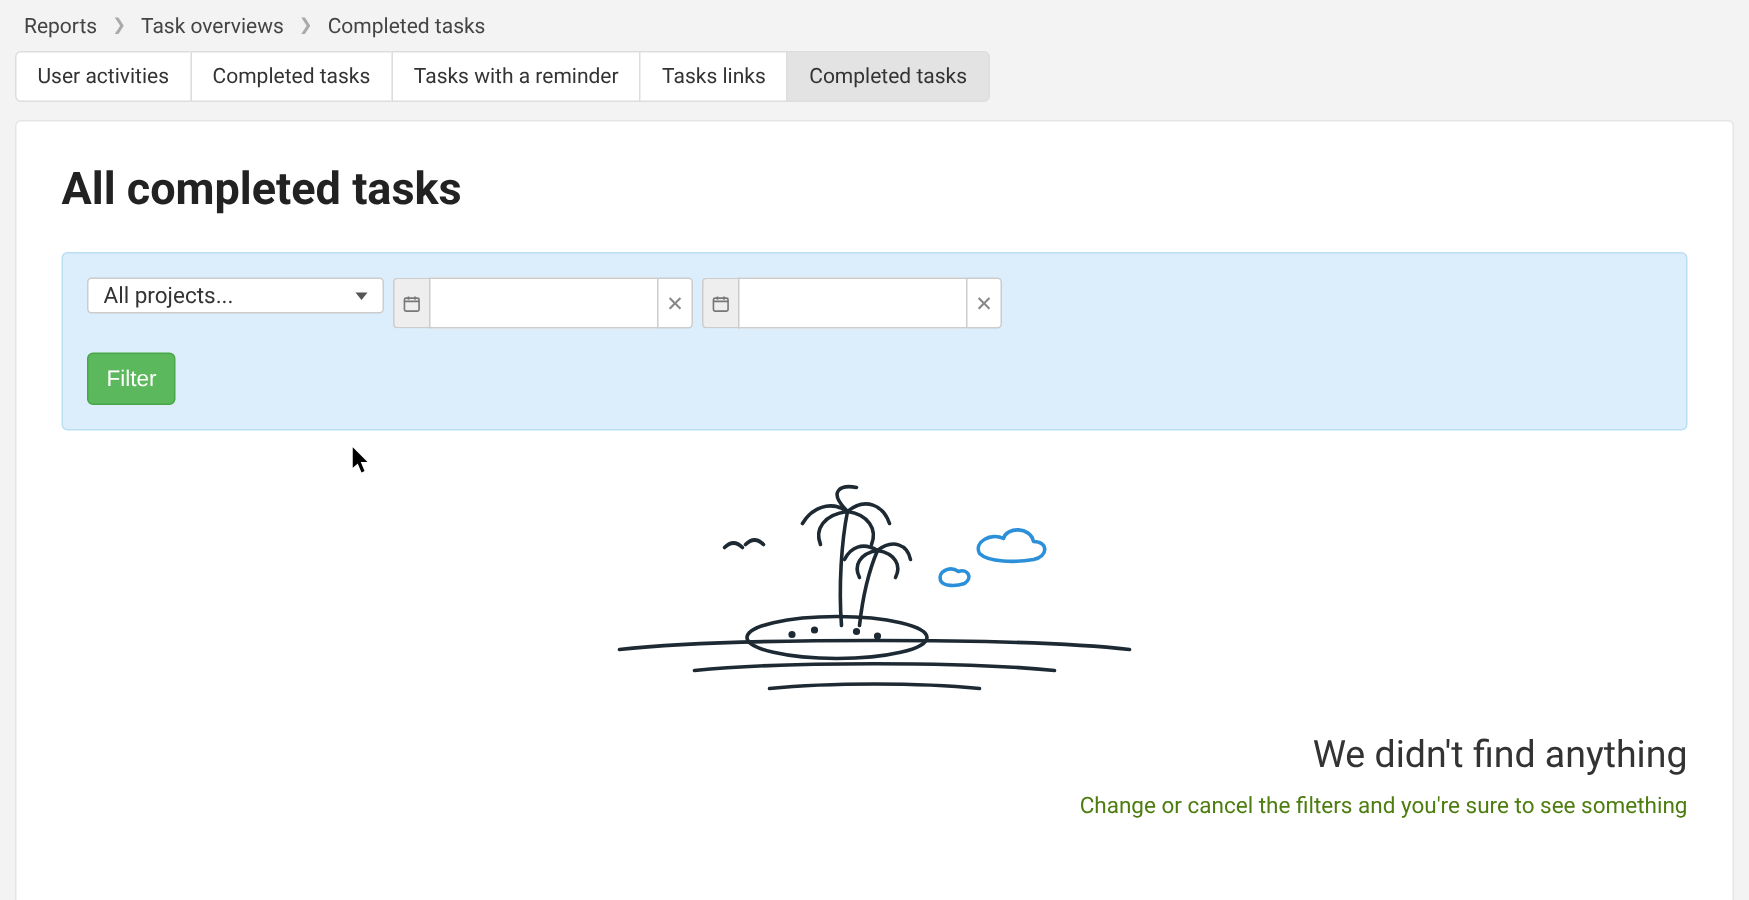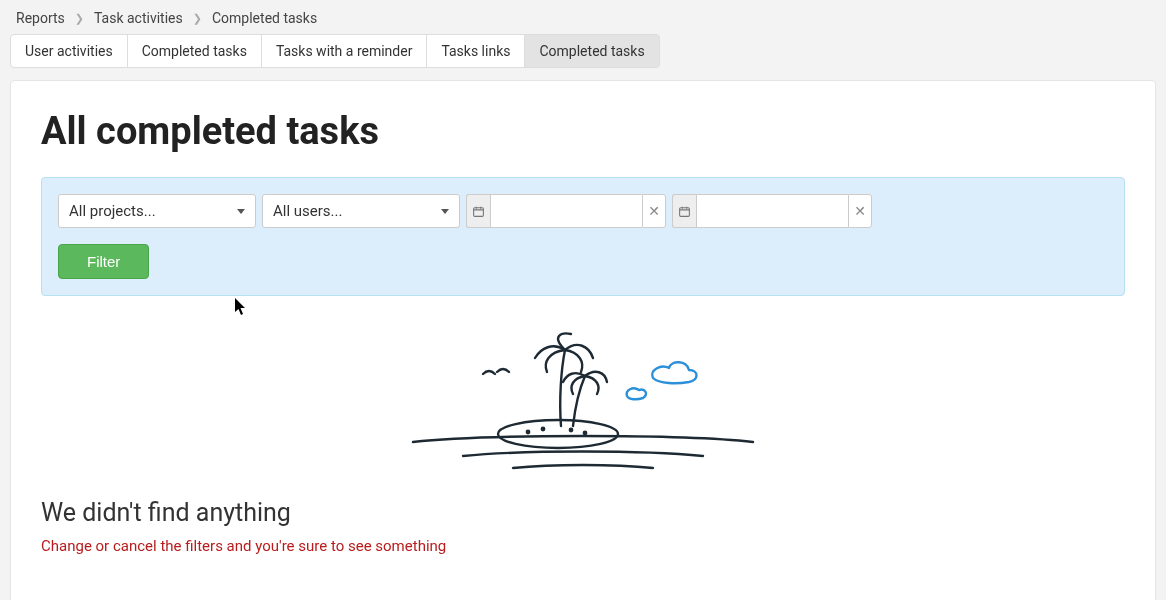--- a/index.html
+++ b/index.html
@@ -7,21 +7,21 @@
     margin: 0;
     font-family: -apple-system, BlinkMacSystemFont, "Segoe UI", Roboto, Helvetica, Arial, sans-serif;
     background: #f3f3f3;
     color: #333;
     width: 1166px;
     height: 600px;
     overflow: hidden;
   }
   .breadcrumb {
     display: flex;
-    align-items: center;
+    align-items: flex-start;
     padding: 10px 16px 8px 16px;
     font-size: 14px;
     color: #444;
   }
   .breadcrumb .crumb {
     cursor: pointer;
   }
   .breadcrumb .sep {
     margin: 0 10px;
     color: #aaa;
@@ -47,40 +47,40 @@
   }
   .panel {
     background: #fff;
     border: 1px solid #e5e5e5;
     border-radius: 4px;
     margin: 0 10px;
     padding: 24px 30px 60px 30px;
     min-height: 500px;
   }
   .page-title {
-    font-size: 38px;
+    font-size: 30px;
     font-weight: 700;
     margin: 4px 0 24px 0;
     color: #222;
   }
   .filter-box {
     background: #dceefb;
     border: 1px solid #b9dff2;
     border-radius: 4px;
     padding: 16px 16px 16px 16px;
   }
   .filter-row {
     display: flex;
     gap: 6px;
     margin-bottom: 16px;
   }
   .select-wrap {
     position: relative;
     width: 198px;
-    height: 34px;
+    height: 24px;
     background: #fff;
     border: 1px solid #ccc;
     border-radius: 3px;
     display: flex;
     align-items: center;
     padding: 0 10px;
     font-size: 15px;
     color: #333;
     cursor: pointer;
   }
@@ -128,37 +128,37 @@
     color: #888;
     cursor: pointer;
     font-size: 14px;
   }
   .filter-btn {
     background: #5cb85c;
     border: 1px solid #48a648;
     color: #fff;
     font-size: 15px;
     font-weight: 500;
-    padding: 8px 28px;
+    padding: 8px 12px;
     border-radius: 4px;
     cursor: pointer;
   }
   .empty-state {
-    text-align: left;
+    text-align: right;
     margin-top: 34px;
   }
   .empty-title {
     font-size: 25px;
     color: #333;
     margin: 18px 0 10px 0;
     font-weight: 400;
   }
   .empty-sub {
     font-size: 15px;
-    color: #b91c1c;
+    color: #4d7c0f;
   }
   .island-svg {
     display: block;
     margin: 0 auto;
   }
   .cursor {
     position: absolute;
     left: 235px;
     top: 298px;
     width: 12px;
@@ -166,21 +166,21 @@
     pointer-events: none;
     z-index: 1000;
   }
 </style>
 </head>
 <body>
 
 <div class="breadcrumb">
   <span class="crumb">Reports</span>
   <span class="sep">❯</span>
-  <span class="crumb">Task activities</span>
+  <span class="crumb">Task overviews</span>
   <span class="sep">❯</span>
   <span class="crumb">Completed tasks</span>
 </div>
 
 <div class="tabs">
   <div class="tab">User activities</div>
   <div class="tab">Completed tasks</div>
   <div class="tab">Tasks with a reminder</div>
   <div class="tab">Tasks links</div>
   <div class="tab active">Completed tasks</div>
@@ -190,24 +190,20 @@
   <h1 class="page-title">All completed tasks</h1>
 
   <div class="filter-box">
     <div class="filter-row">
 
       <div class="select-wrap">
         <span>All projects...</span>
         <span class="caret"></span>
       </div>
 
-      <div class="select-wrap">
-        <span>All users...</span>
-        <span class="caret"></span>
-      </div>
 
       <div class="date-group">
         <div class="date-icon">
           <svg width="13" height="13" viewBox="0 0 24 24" fill="none" stroke="#777" stroke-width="2">
             <rect x="3" y="5" width="18" height="16" rx="2"></rect>
               <path d="M3 9h18M8 3v4M16 3v4"></path>
           </svg>
         </div>
         <input class="date-input" value="" style="">
         <div class="date-clear">

